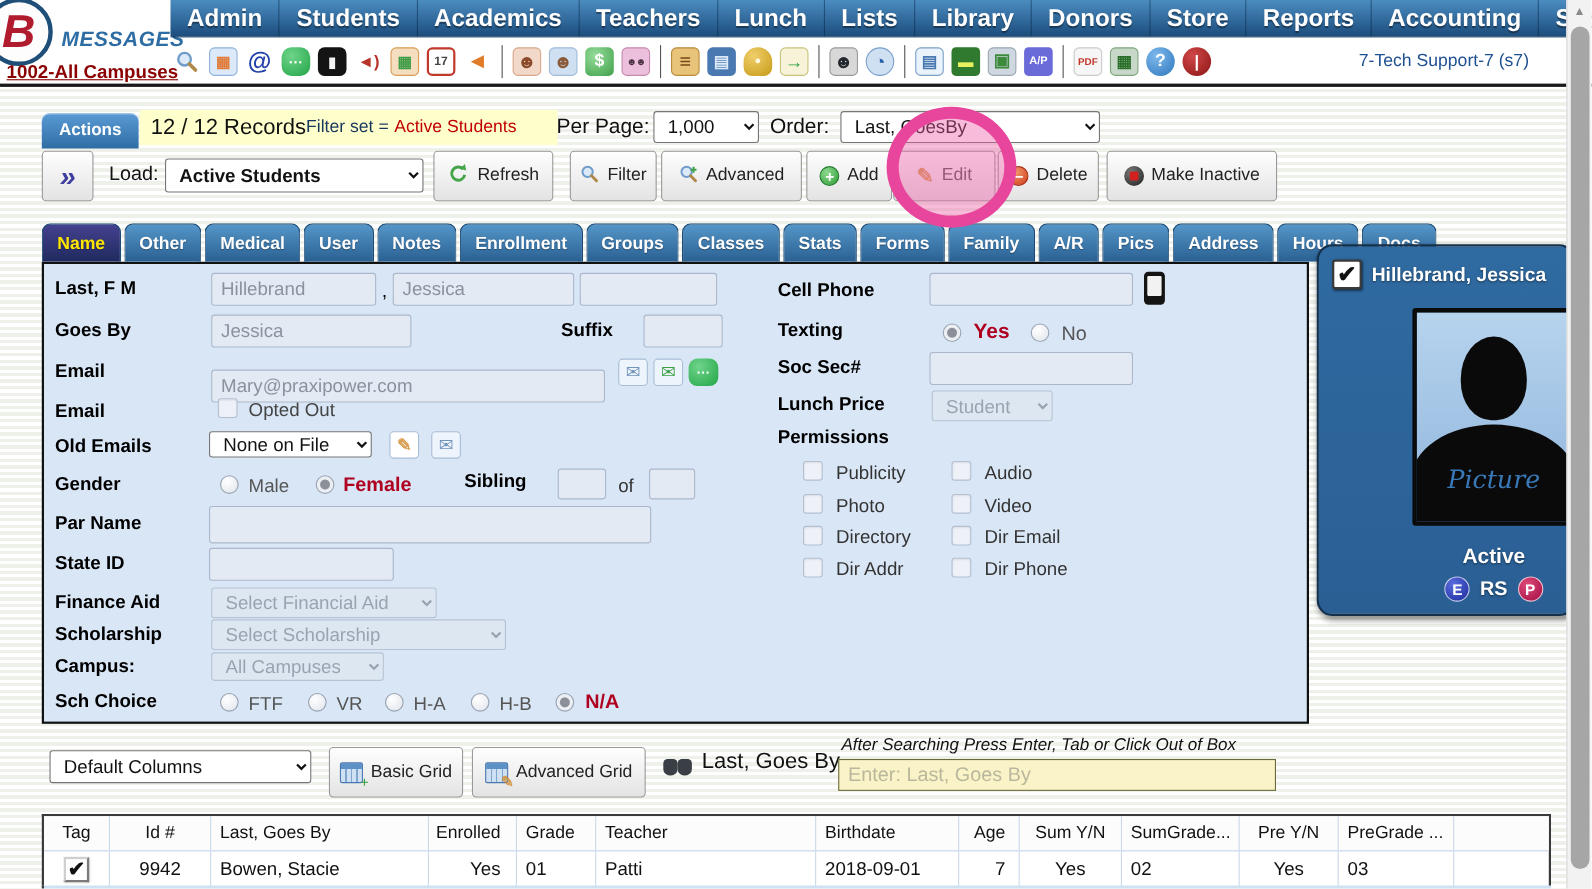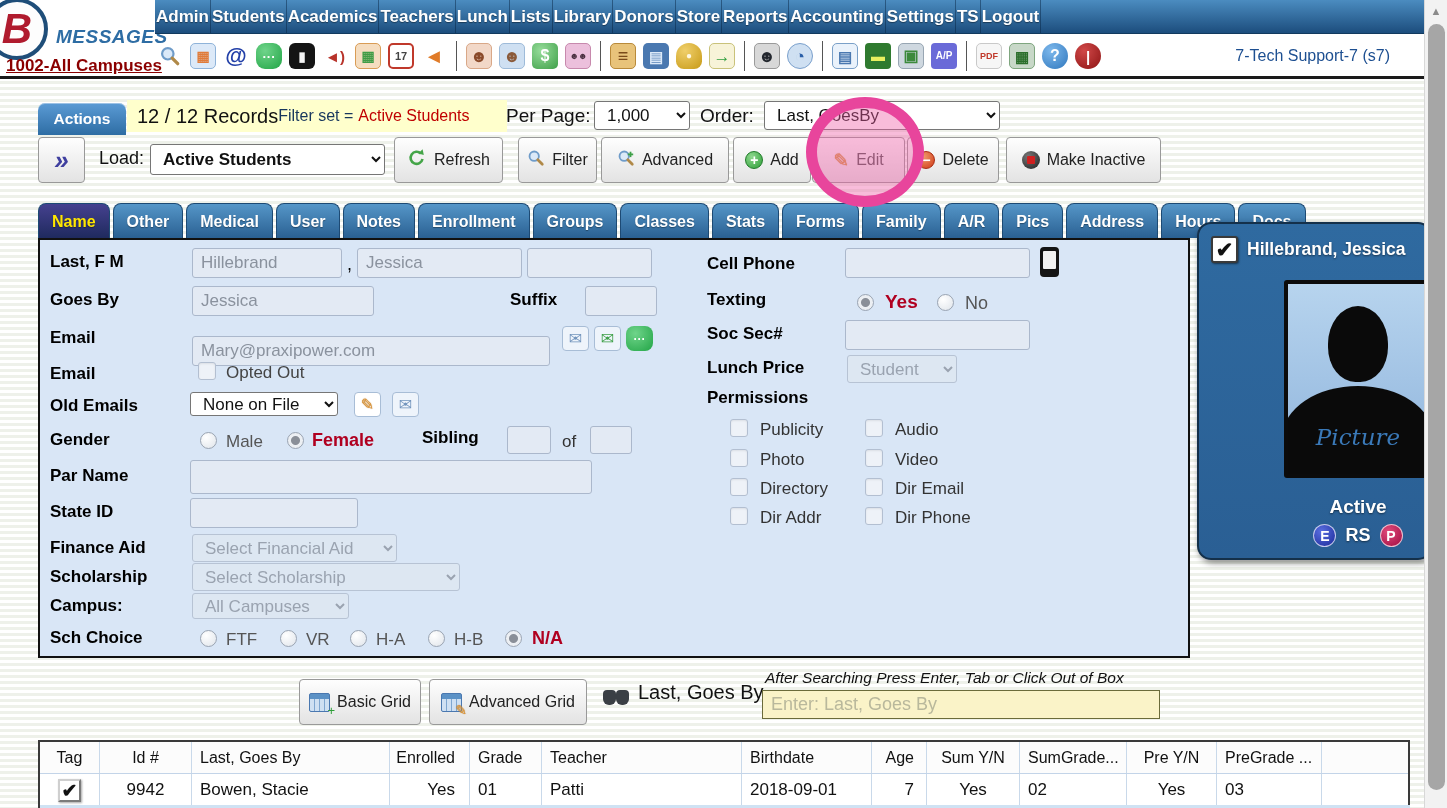--- a/index.html
+++ b/index.html
@@ -10,21 +10,21 @@
 
 
 .hdr-bg{left:0;top:0;width:1447px;height:78px;background:#fff}
 .logo-circle{left:-14px;top:-2px;width:62px;height:62px;border-radius:50%;border:4px solid #1f4e79;
   background:#fdfdfd;color:#b01b2e;font-weight:bold;font-style:italic;font-size:42px;
   display:flex;align-items:center;justify-content:center}
 .brand-name{left:56px;top:26px;color:#2e6da4;font-weight:bold;font-style:italic;font-size:19px;letter-spacing:.5px}
 .campus-link{left:6px;top:56px;color:#8b0000;font-weight:bold;font-size:17px;text-decoration:underline;cursor:pointer}
 .navbar{left:155px;top:0;width:1269px;height:34px;display:flex;
   background:linear-gradient(#4b8cc0,#1c4d7d);border-bottom:1px solid #123a5e}
-.nav-item{color:#fff;font-weight:bold;font-size:17px;line-height:34px;padding:0 1px;
+.nav-item{color:#fff;font-weight:bold;font-size:22px;line-height:34px;padding:0 15px;
   border-right:1px solid rgba(5,30,60,.45);cursor:pointer;text-shadow:0 1px 1px rgba(0,0,0,.4);white-space:nowrap}
 .icon-strip{left:157px;top:37px;width:1267px;height:38px;display:flex;align-items:center}
 .chip{display:inline-flex;align-items:center;justify-content:center;width:26px;height:26px;
   border-radius:5px;font-weight:bold;font-size:14px;margin-right:7px;flex:none;line-height:1}
 .tb-div{width:1px;height:30px;background:#555;margin:0 9px 0 2px;flex:none}
 .i-search{background:transparent}
 .i-grid{background:#dce9f8;border:1px solid #8fb3d9;color:#e07b39}
 .i-at{background:transparent;color:#2340a8;font-size:22px;font-weight:800}
 .i-chat{background:radial-gradient(circle at 35% 30%,#6fd48a,#22a546);color:#fff;border-radius:9px;font-size:13px}
 .i-phone{background:#141414;color:#f4f4f4;border-radius:6px;font-size:13px}
@@ -431,20 +431,21 @@
       <span class="pic-word">Picture</span>
     </div>
     <span class="card-status">Active</span>
     <div class="badge-row">
       <span class="badge badge-e">E</span>
       <span class="badge-rs">RS</span>
       <span class="badge badge-p">P</span>
     </div>
   </div>
 
+  <select class="abs sel-cols"><option>Default Columns</option></select>
   <div class="gbtn" style="left:299px;width:122px">
     <span class="grid-ic">
         <span class="sub" style="color:#2e9e38">+</span>
       </span>
     <span>Basic Grid</span>
   </div>
   <div class="gbtn" style="left:429px;width:158px">
     <span class="grid-ic">
         <span class="sub pencil" style="font-size:14px">✎</span>
       </span>

